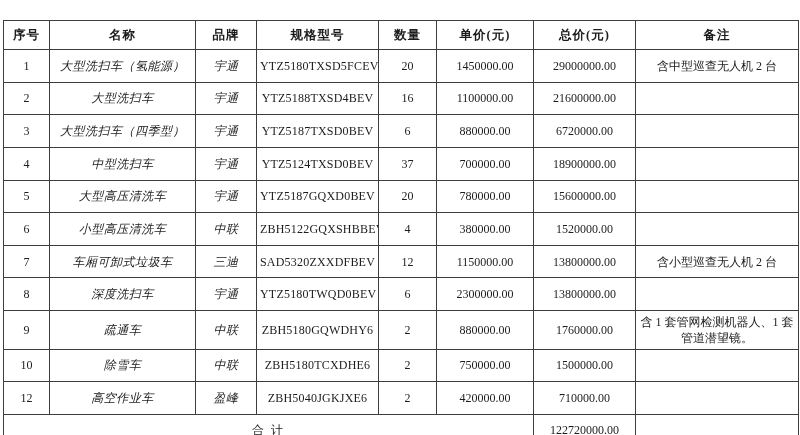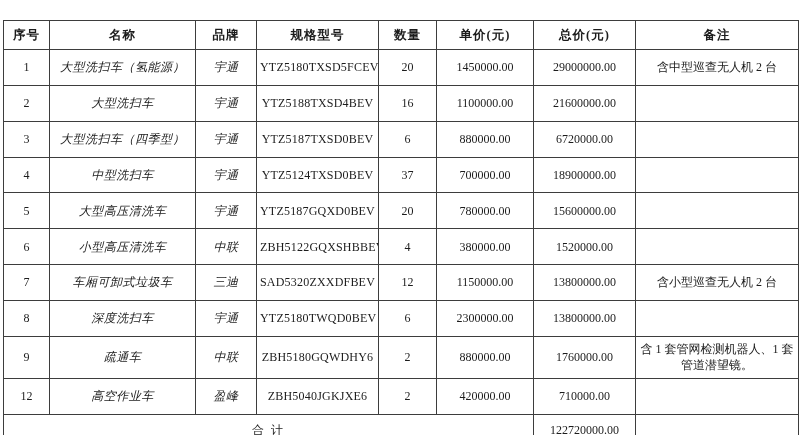--- a/index.html
+++ b/index.html
@@ -177,20 +177,30 @@
     <td class="c-num">9</td>
     <td class="c-name">疏通车</td>
     <td class="c-name">中联</td>
     <td class="c-model">ZBH5180GQWDHY6</td>
     <td class="c-num">2</td>
     <td class="c-num">880000.00</td>
     <td class="c-num">1760000.00</td>
     <td class="c-remark">含 1 套管网检测机器人、1 套管道潜望镜。</td>
   </tr>
 
+  <tr>
+    <td class="c-num">10</td>
+    <td class="c-name">除雪车</td>
+    <td class="c-name">中联</td>
+    <td class="c-model">ZBH5180TCXDHE6</td>
+    <td class="c-num">2</td>
+    <td class="c-num">750000.00</td>
+    <td class="c-num">1500000.00</td>
+    <td class="c-remark"></td>
+  </tr>
 
 
   <tr>
     <td class="c-num">12</td>
     <td class="c-name">高空作业车</td>
     <td class="c-name">盈峰</td>
     <td class="c-model">ZBH5040JGKJXE6</td>
     <td class="c-num">2</td>
     <td class="c-num">420000.00</td>
     <td class="c-num">710000.00</td>

